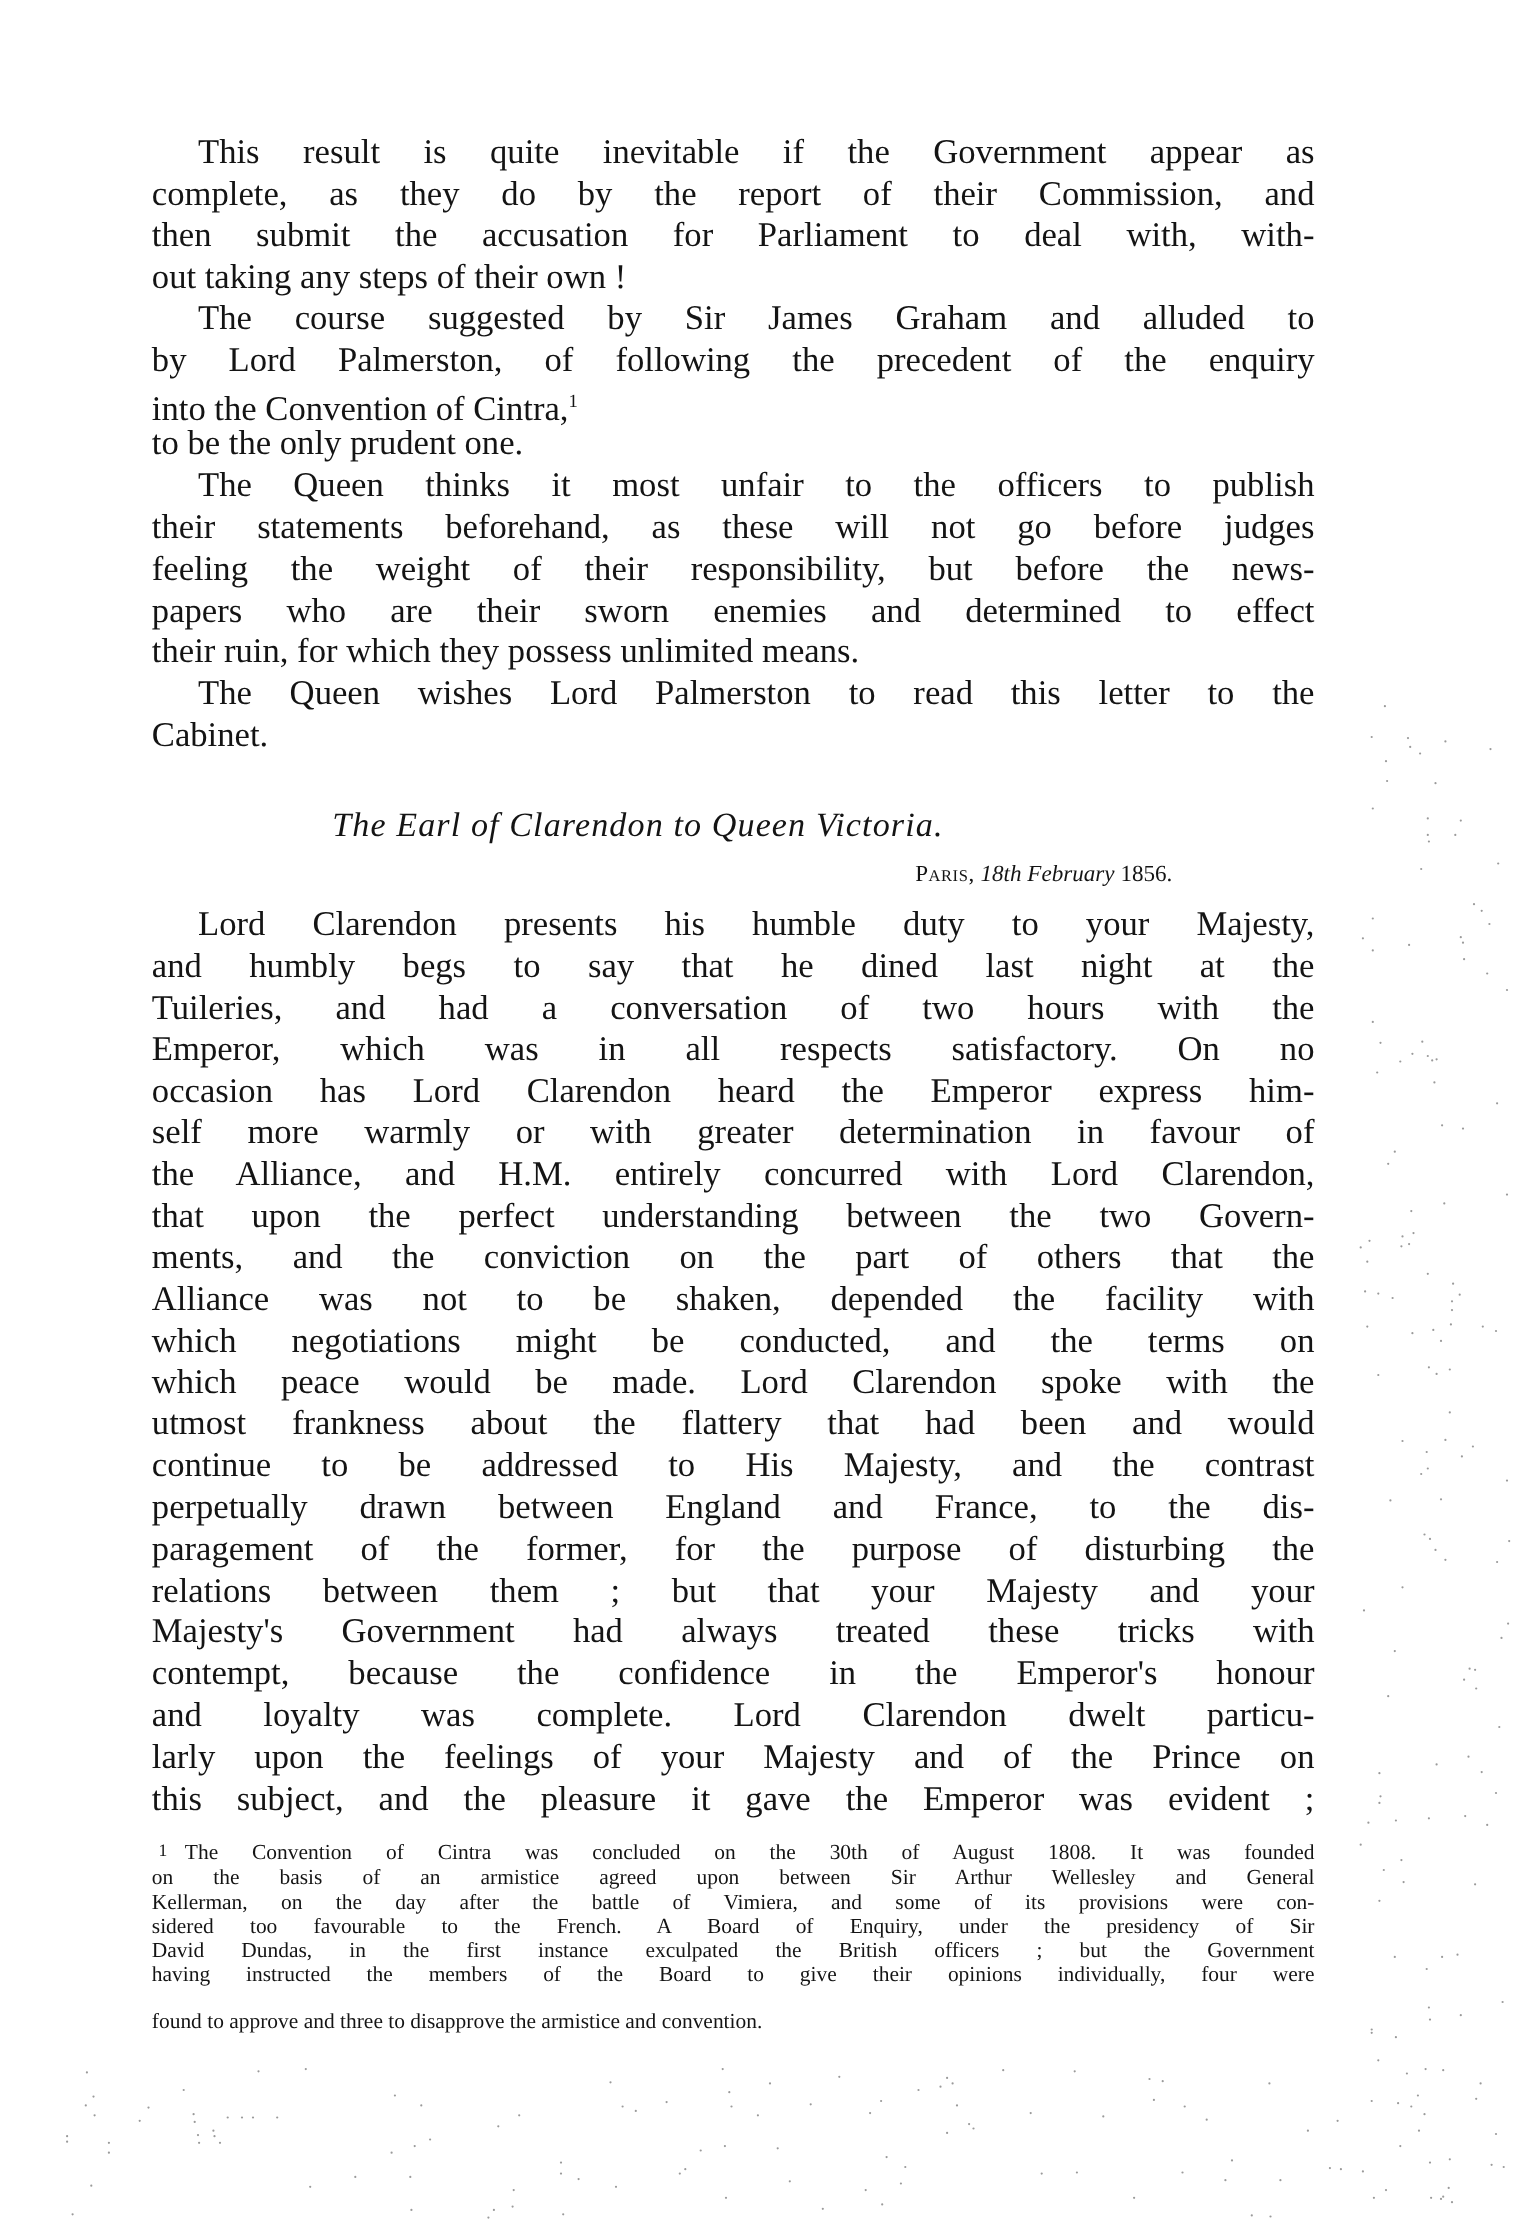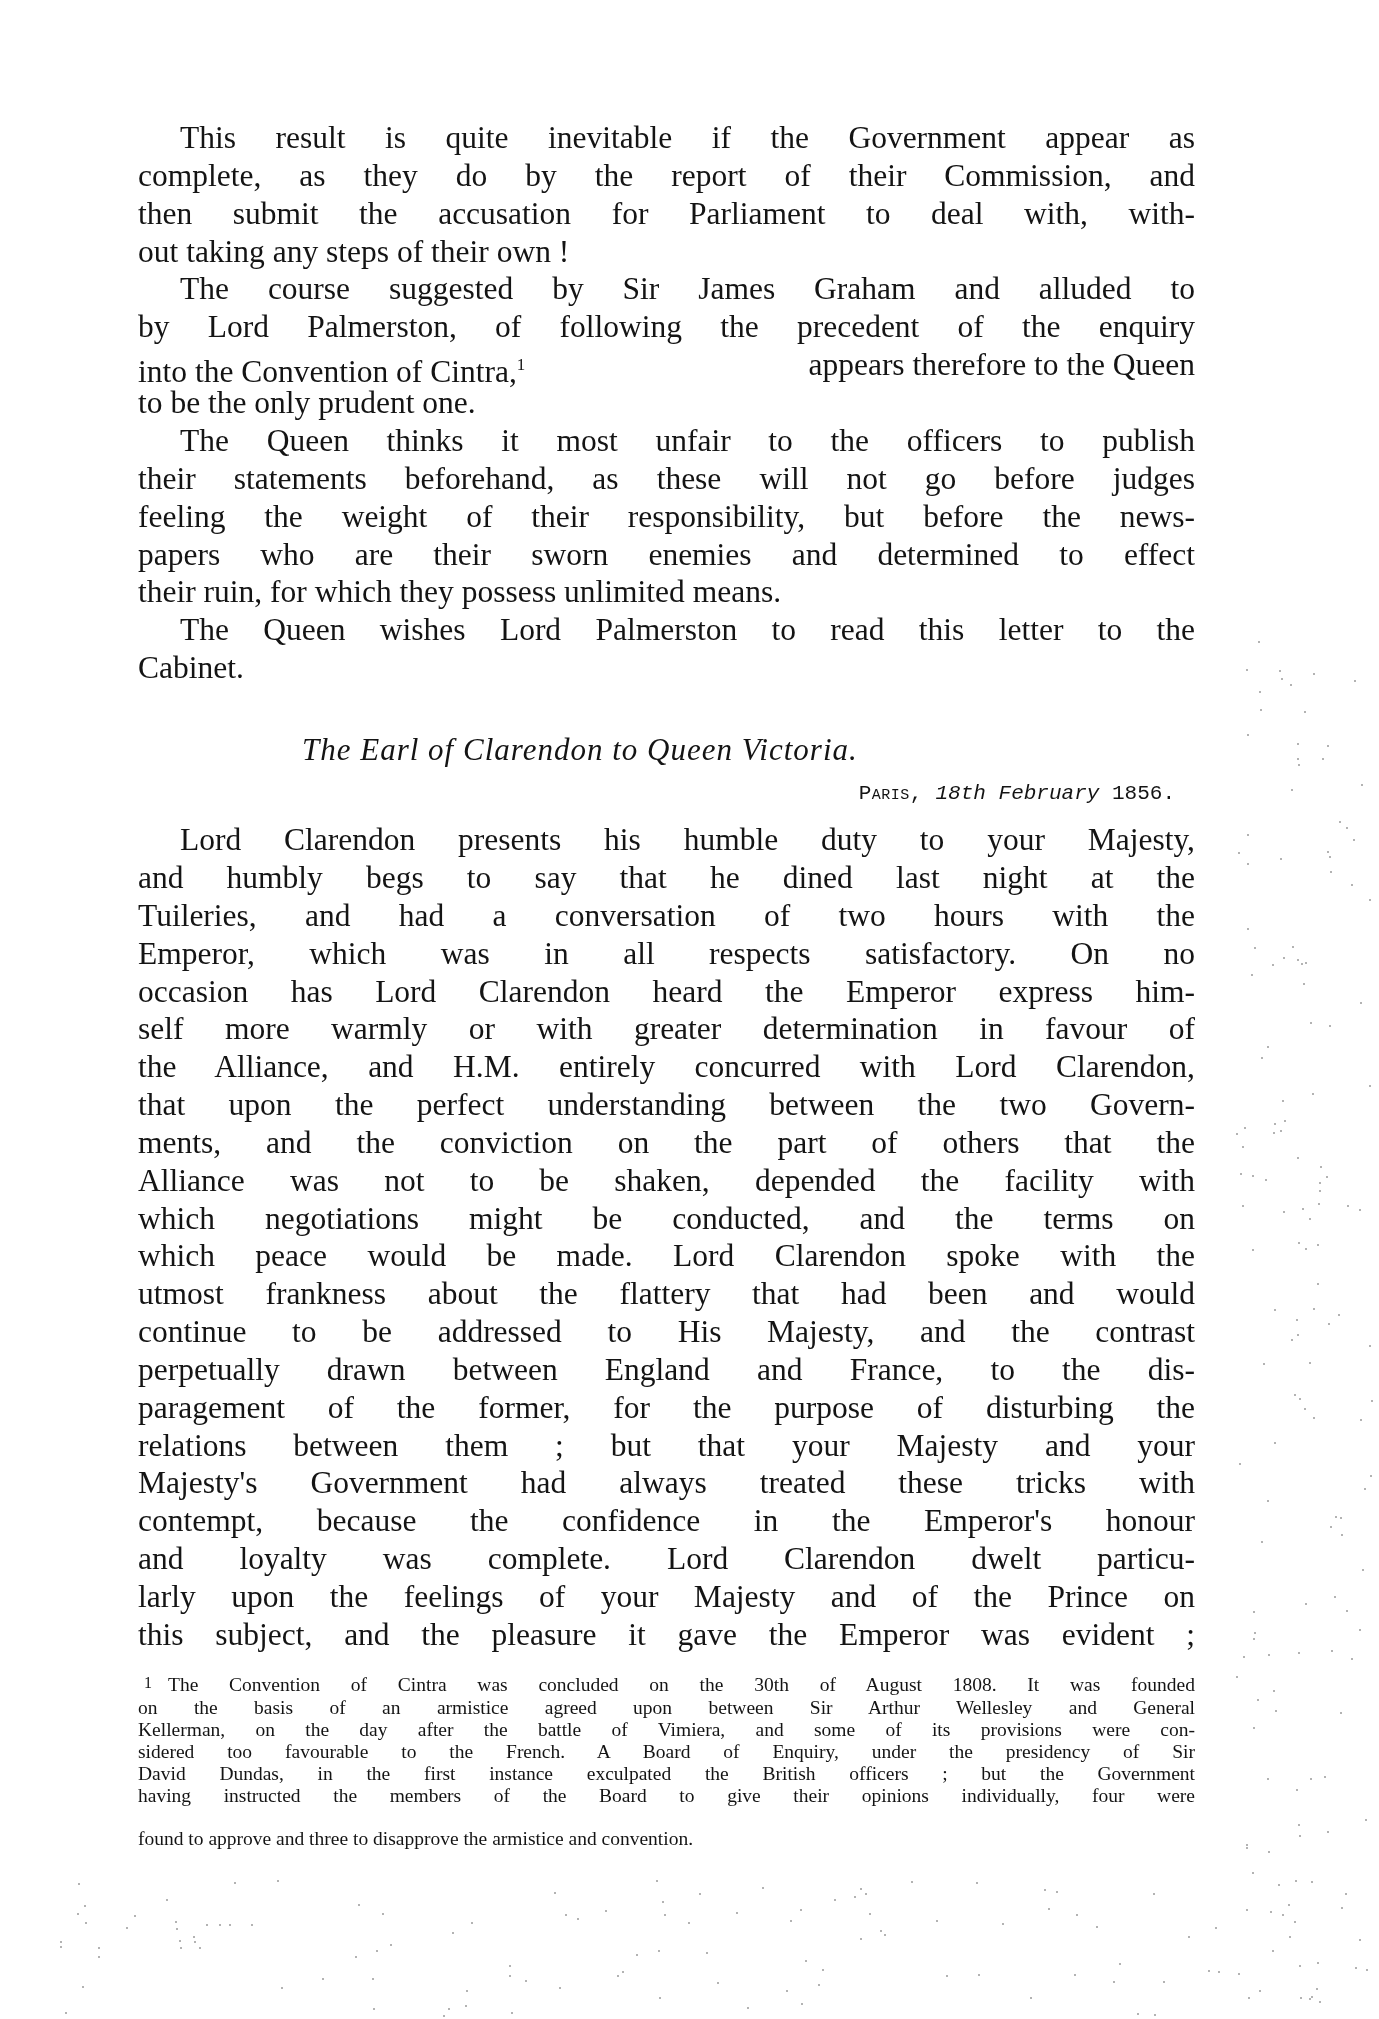--- a/index.html
+++ b/index.html
@@ -9,21 +9,21 @@
   .hdr { position:absolute; top:62px; left:138px; width:1057px; height:40px; font-size:31px; }
   .hdr .yr { position:absolute; left:0; top:0; }
   .hdr .title { position:absolute; left:210px; top:0; letter-spacing:2.2px; }
   .hdr .pg { position:absolute; right:2px; top:6px; font-weight:bold; }
   .line { position:absolute; left:138px; width:1057px; font-size:31.5px; line-height:38px; height:38px;
           white-space:nowrap; text-align:justify; text-align-last:justify; }
   .line.last { text-align-last:left; }
   .line.ind { left:180px; width:1015px; }
   .sup { font-size:17px; vertical-align:12px; }
   .heading { position:absolute; left:302px; top:732px; font-size:31px; font-style:italic; letter-spacing:1px; }
-  .dateline { position:absolute; left:832px; width:343px; top:782px; font-size:21px; text-align:right; white-space:nowrap;font-family:Liberation Mono, monospace; }
+  .dateline { position:absolute; left:832px; width:343px; top:782px; font-size:21px; white-space:nowrap; }
   .dateline .sc { font-variant:small-caps; letter-spacing:0.5px; }
   .dateline i { font-style:italic; }
   .fn { position:absolute; left:138px; width:1057px; font-size:19.5px; line-height:22px; height:22px;
         white-space:nowrap; text-align:justify; text-align-last:justify; }
   .fn.last { text-align-last:left;margin-top:21px; }
   .fn.ind { left:168px; width:1027px;font-family:Liberation Serif, serif; }
   .fnnum { position:absolute; left:144px; font-size:16px; top:1674px; }
   .speck { position:absolute; width:2px; height:2px; background:#9a9a9a; border-radius:1px; }
 </style>
 </head>
@@ -34,21 +34,20 @@
 
   <div>
     <div class="line ind" style="top:119px">This result is quite inevitable if the Government appear as</div>
     <div class="line" style="top:157px">complete, as they do by the report of their Commission, and</div>
     <div class="line" style="top:195px">then submit the accusation for Parliament to deal with, with-</div>
     <div class="line last" style="top:233px">out taking any steps of their own !</div>
     <div class="line ind" style="top:270px">The course suggested by Sir James Graham and alluded to</div>
     <div class="line" style="top:308px">by Lord Palmerston, of following the precedent of the enquiry</div>
     <div class="line" style="top:346px; text-align-last:left; text-align:left;">
       <span>into the Convention of Cintra,</span><span class="sup">1</span>
-      <span style="position:absolute; right:0; top:0;">appears therefore to the Queen</span>
     </div>
     <div class="line last" style="top:384px">to be the only prudent one.</div>
     <div class="line ind" style="top:422px">The Queen thinks it most unfair to the officers to publish</div>
     <div class="line" style="top:460px">their statements beforehand, as these will not go before judges</div>
     <div class="line" style="top:498px">feeling the weight of their responsibility, but before the news-</div>
     <div class="line" style="top:536px">papers who are their sworn enemies and determined to effect</div>
     <div class="line last" style="top:573px">their ruin, for which they possess unlimited means.</div>
     <div class="line ind" style="top:611px">The Queen wishes Lord Palmerston to read this letter to the</div>
     <div class="line last" style="top:649px">Cabinet.</div>
   </div>

